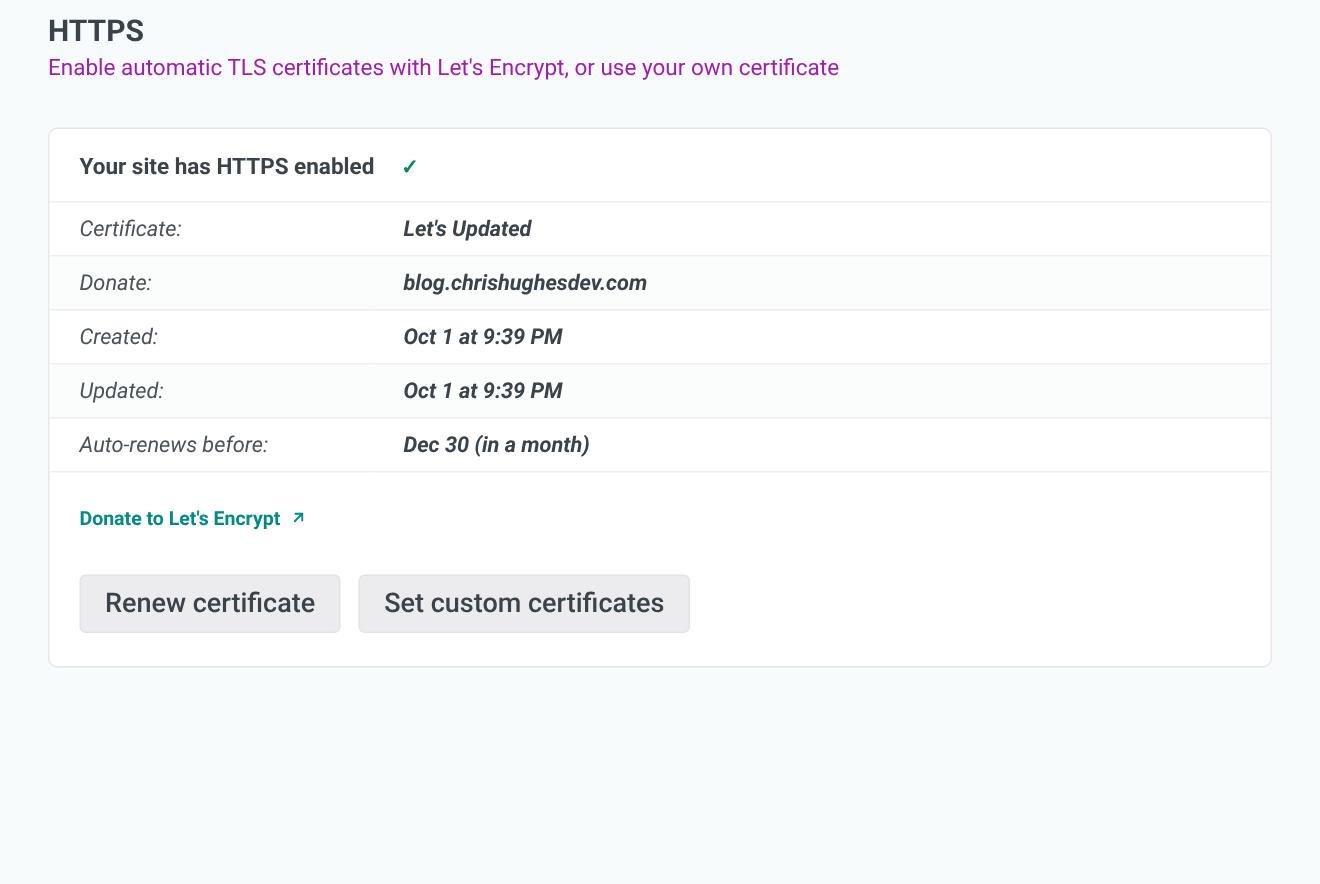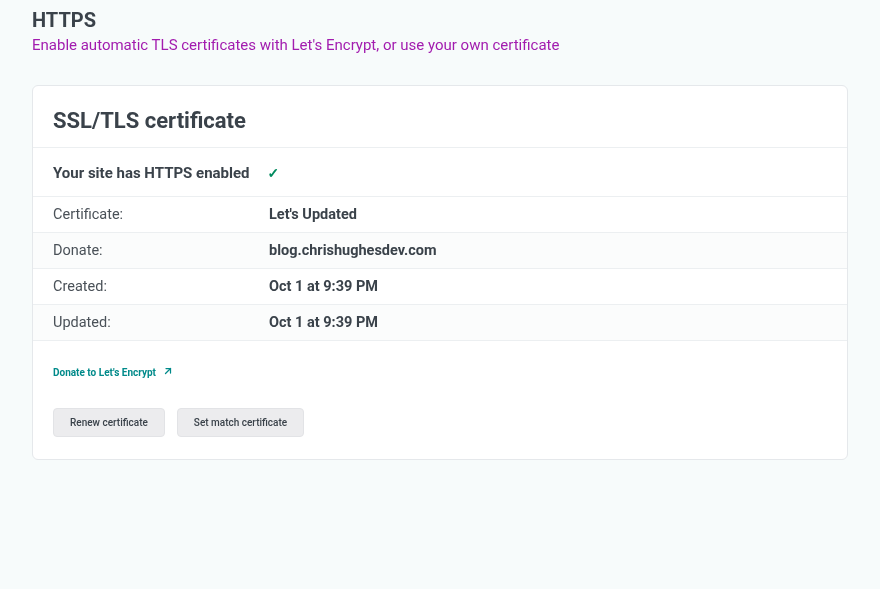--- a/index.html
+++ b/index.html
@@ -57,20 +57,21 @@
       gap: 18px;
     }
     .check-icon {
       color: #008a5e;
       font-size: 14px;
       font-weight: 700;
     }
     .details-table {
       width: 100%;
       border-collapse: collapse;
+      font-style: italic;
     }
     .details-table tr {
       border-top: 1px solid #eceff1;
       border-bottom: 1px solid #eceff1;
     }
     .details-table tr:nth-child(even) {
       background: #fbfcfc;
     }
     .details-table td {
       padding: 9px 20px;
@@ -92,62 +93,59 @@
     .description-text {
       font-size: 14.5px;
       color: #6a737d;
       line-height: 1.5;
       margin-bottom: 20px;
     }
     .donate-link {
       display: inline-flex;
       align-items: center;
       gap: 6px;
-      font-size: 10px;
+      font-size: 13px;
       font-weight: 700;
       color: #008a8a;
       text-decoration: none;
       cursor: pointer;
       margin-bottom: 28px;
     }
     .external-icon {
       font-size: 13px;
       color: #008a8a;
     }
     .button-row {
       display: flex;
       gap: 12px;
     }
     .btn {
       display: inline-flex;
       align-items: center;
       justify-content: center;
       padding: 8px 16px;
-      font-size: 10px;
+      font-size: 18px;
       font-weight: 500;
       color: #3a424a;
       background: #ececee;
       border: 1px solid #e2e3e6;
       border-radius: 4px;
       cursor: pointer;
       font-family: inherit;
     }
   </style>
 </head>
 <body>
 
 <div class="page-header">
   <h1 class="page-title">HTTPS</h1>
   <p class="page-subtitle">Enable automatic TLS certificates with Let's Encrypt, or use your own certificate</p>
 </div>
 
 <div class="card">
-  <div class="card-header">
-    <h2 class="card-title">SSL/TLS certificate</h2>
-  </div>
 
   <div class="status-section">
     <div class="status-row">
       <span>Your site has HTTPS enabled</span>
       <span class="check-icon">✓</span>
     </div>
   </div>
 
   <table class="details-table">
     <tbody>
@@ -160,33 +158,37 @@
         <td class="detail-value">blog.chrishughesdev.com</td>
       </tr>
       <tr>
         <td class="detail-label">Created:</td>
         <td class="detail-value">Oct 1 at 9:39 PM</td>
       </tr>
       <tr>
         <td class="detail-label">Updated:</td>
         <td class="detail-value">Oct 1 at 9:39 PM</td>
       </tr>
+      <tr>
+        <td class="detail-label">Auto-renews before:</td>
+        <td class="detail-value">Dec 30 (in a month)</td>
+      </tr>
     </tbody>
   </table>
 
   <div class="card-body">
 
     <a class="donate-link">
       <span>Donate to Let's Encrypt</span>
       <span class="external-icon">
         <svg width="12" height="12" viewBox="0 0 24 24" fill="none" stroke="currentColor" stroke-width="2.5" stroke-linecap="round" stroke-linejoin="round">
           <line x1="7" y1="17" x2="17" y2="7"></line>
           <polyline points="8 7 17 7 17 16"></polyline>
         </svg>
       </span>
     </a>
 
     <div class="button-row">
       <button class="btn">Renew certificate</button>
-      <button class="btn">Set match certificate</button>
+      <button class="btn">Set custom certificates</button>
     </div>
   </div>
 </div>
 
 </body></html>

